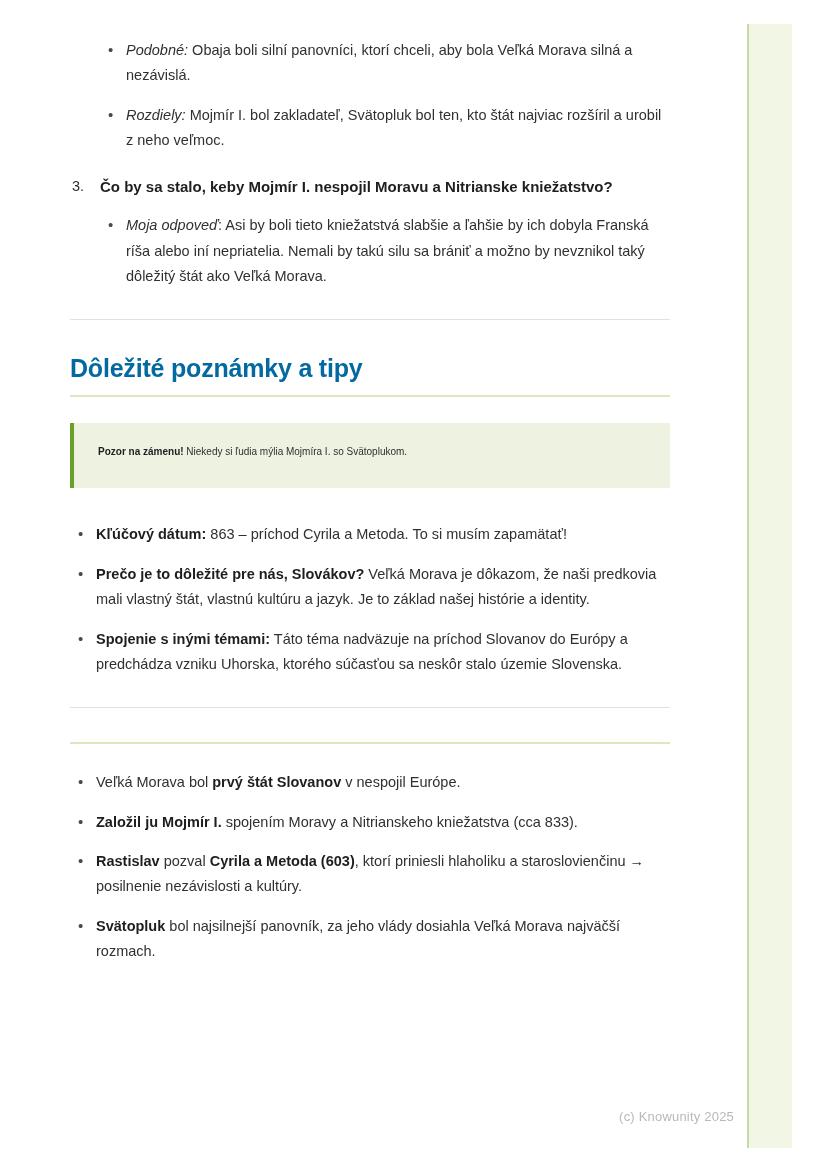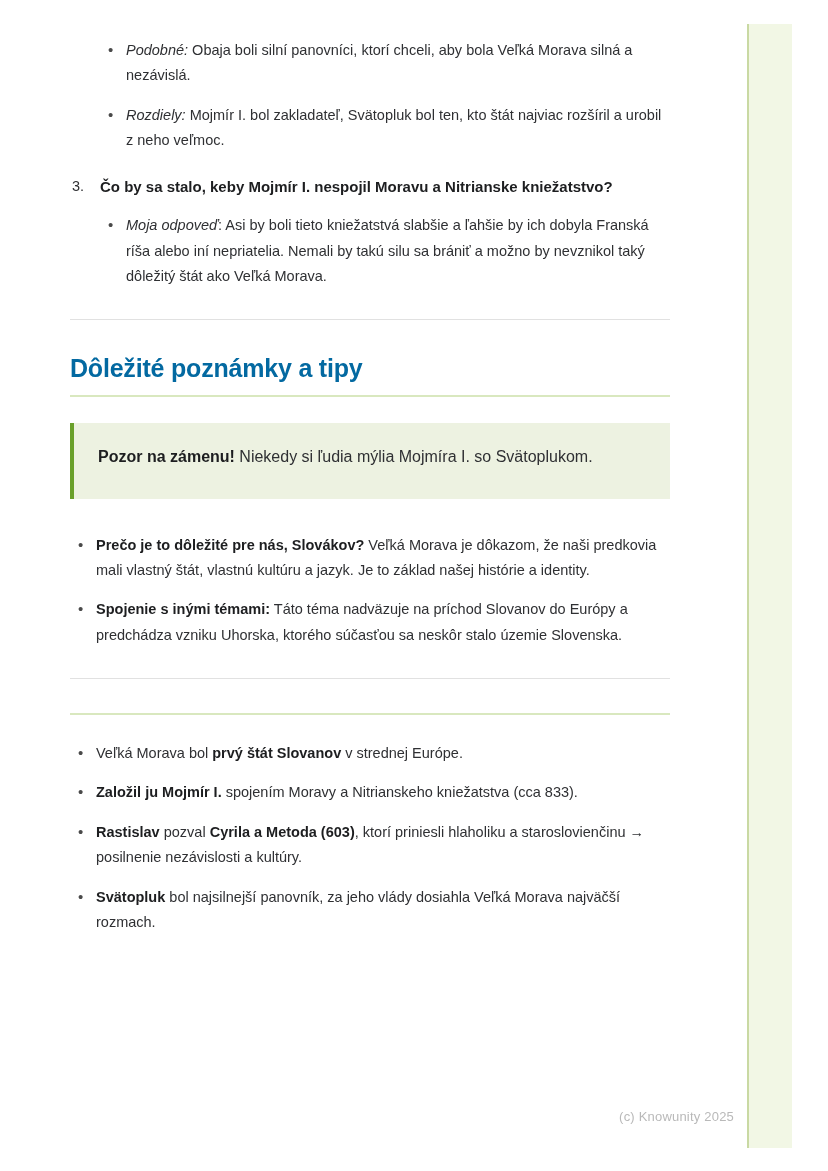--- a/index.html
+++ b/index.html
@@ -135,21 +135,21 @@
 
   
   .callout {
     background: #edf2e1;
     border-left: 4px solid #6aa02a;
     padding: 20px 22px 22px 24px;
     box-sizing: border-box;
     margin-bottom: 34px;
   }
   .callout-lead {
-    font-size: 16px;
+    font-size: 10px;
     line-height: 1.7;
     color: #2f3033;
     margin-bottom: 6px;
   }
   .callout ul {
     margin: 0;
     padding: 0;
     list-style: none;
   }
   .callout li {
@@ -218,34 +218,37 @@
       <div class="head-rule"></div>
 
       <div class="callout">
         <div class="callout-lead">
           <b>Pozor na zámenu!</b><span> Niekedy si ľudia mýlia Mojmíra I. so Svätoplukom.</span>
         </div>
       </div>
 
       <ul class="bullets">
         <li class="bullet-row">
+          <b>Kľúčový dátum:</b><span> 863 – príchod Cyrila a Metoda. To si musím zapamätať!</span>
+        </li>
+        <li class="bullet-row">
           <b>Prečo je to dôležité pre nás, Slovákov?</b><span> Veľká Morava je dôkazom, že naši predkovia mali vlastný štát, vlastnú kultúru a jazyk. Je to základ našej histórie a identity.</span>
         </li>
         <li class="bullet-row">
           <b>Spojenie s inými témami:</b><span> Táto téma nadväzuje na príchod Slovanov do Európy a predchádza vzniku Uhorska, ktorého súčasťou sa neskôr stalo územie Slovenska.</span>
         </li>
       </ul>
 
       <div class="divider"></div>
 
       <div class="head-rule"></div>
 
       <ul class="bullets">
         <li class="bullet-row">
-          <span>Veľká Morava bol </span><b>prvý štát Slovanov</b><span> v strednej Európe.</span>
+          <span>Veľká Morava bol </span><b>prvý štát Slovanov</b><span> v nespojil Európe.</span>
         </li>
         <li class="bullet-row">
           <span></span><b>Založil ju Mojmír I.</b><span> spojením Moravy a Nitrianskeho kniežatstva (cca 833).</span>
         </li>
         <li class="bullet-row">
           <span></span><b>Rastislav</b><span> pozval </span><b>Cyrila a Metoda (603)</b><span>, ktorí priniesli hlaholiku a staroslovienčinu → posilnenie nezávislosti a kultúry.</span>
         </li>
         <li class="bullet-row">
           <span></span><b>Svätopluk</b><span> bol najsilnejší panovník, za jeho vlády dosiahla Veľká Morava najväčší rozmach.</span>
         </li>

